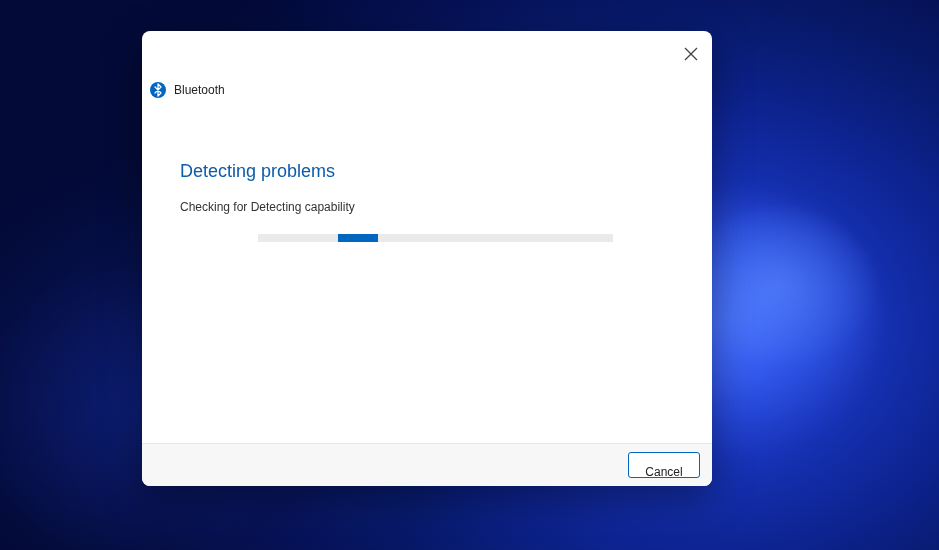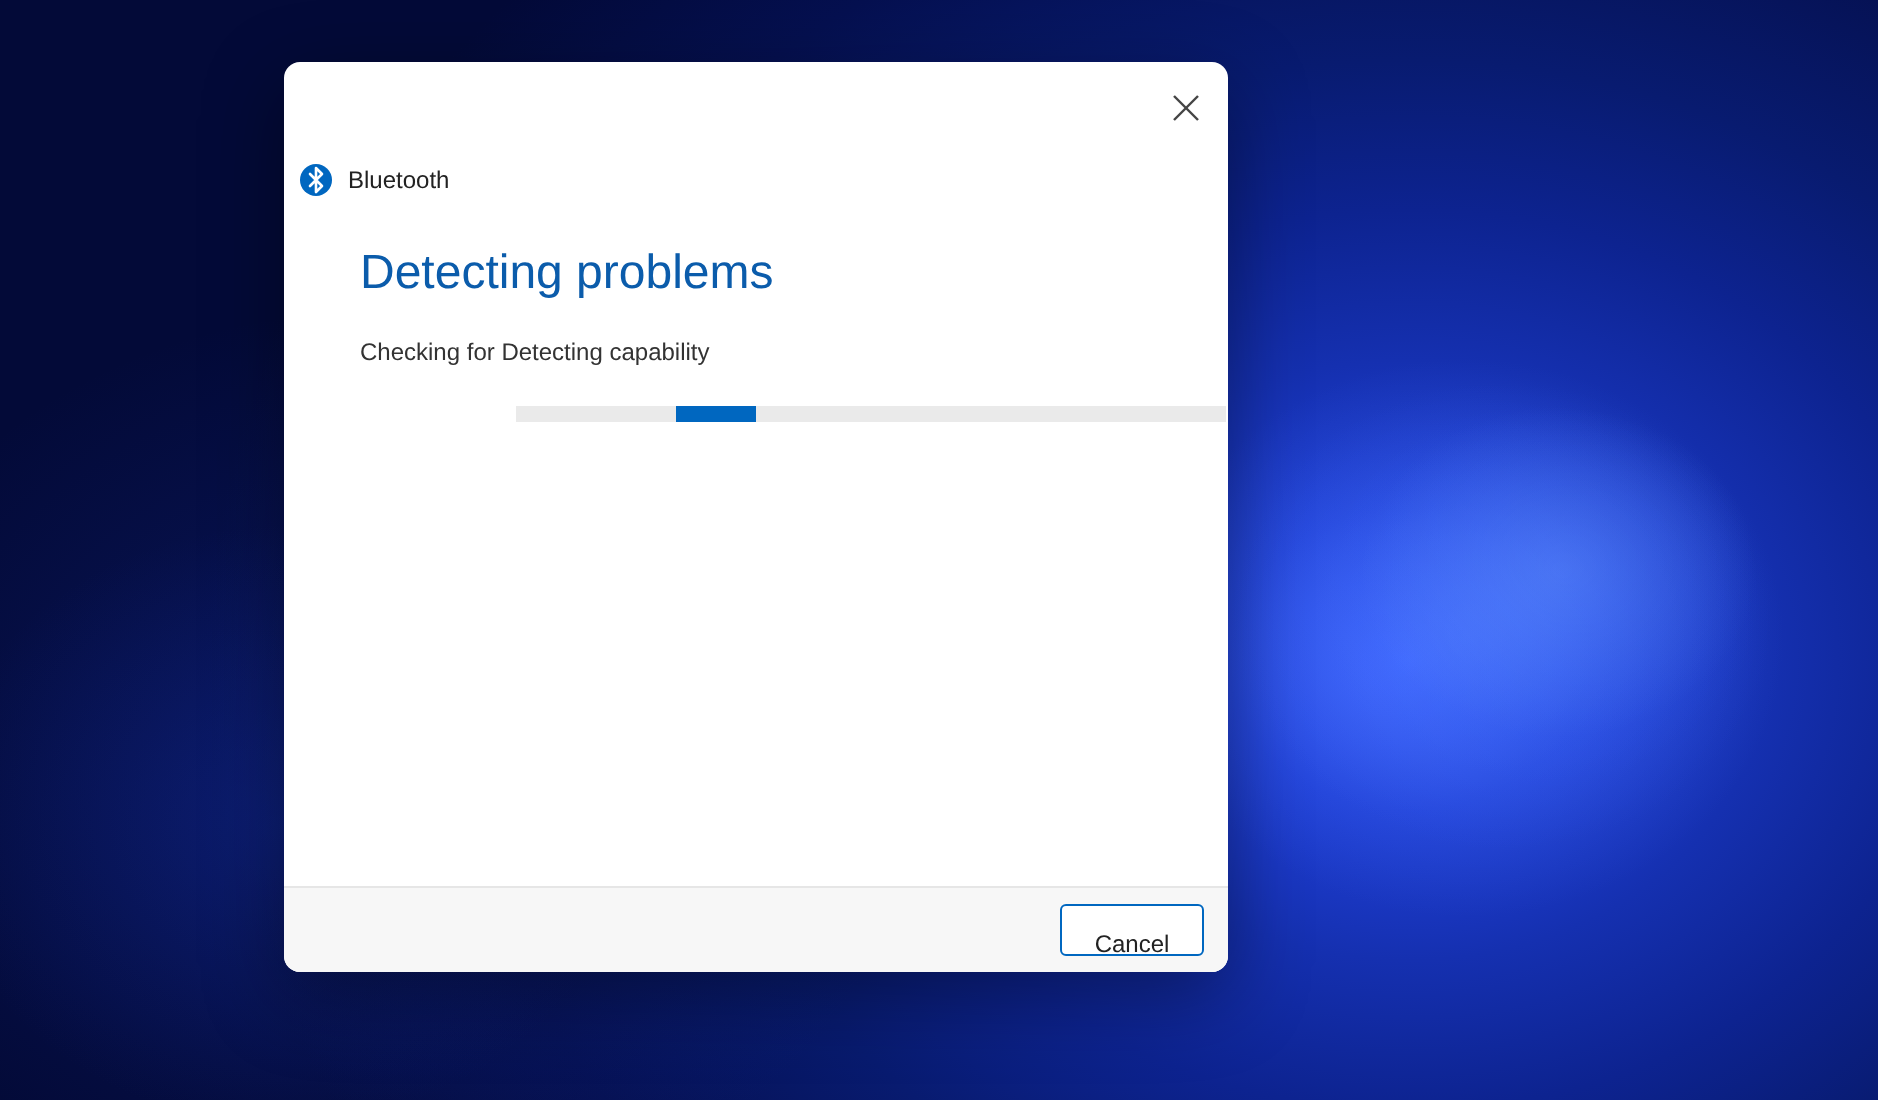--- a/index.html
+++ b/index.html
@@ -42,21 +42,21 @@
       position: absolute;
       inset: 0;
       background:
         radial-gradient(ellipse 180px 150px at 83% 52%, rgba(120,170,255,0.3) 0%, transparent 55%),
         radial-gradient(ellipse 350px 300px at 15% 75%, rgba(20,50,180,0.3) 0%, transparent 50%);
     }
     .dialog {
       position: absolute;
       left: 142px;
       top: 31px;
-      width: 472px;
+      width: 570px;
       height: 455px;
       background: #fff;
       border-radius: 8px;
       box-shadow: 0 12px 40px rgba(0,0,0,0.4);
       display: flex;
       flex-direction: column;
     }
     .dialog-header {
       position: relative;
       height: 38px;
@@ -94,24 +94,25 @@
     }
     .title-text {
       font-size: 12px;
       color: #222;
     }
     .content {
       padding: 26px 38px 0 38px;
       flex: 1;
     }
     .heading {
-      font-size: 24px;
+      font-size: 18px;
       color: #0b5cab;
       font-weight: 400;
       margin-bottom: 18px;
+      margin-top: 38px;
     }
     .subtext {
       font-size: 12px;
       color: #333;
       margin-bottom: 20px;
     }
     .progress-track {
       width: 355px;
       height: 8px;
       background: #eaeaea;

